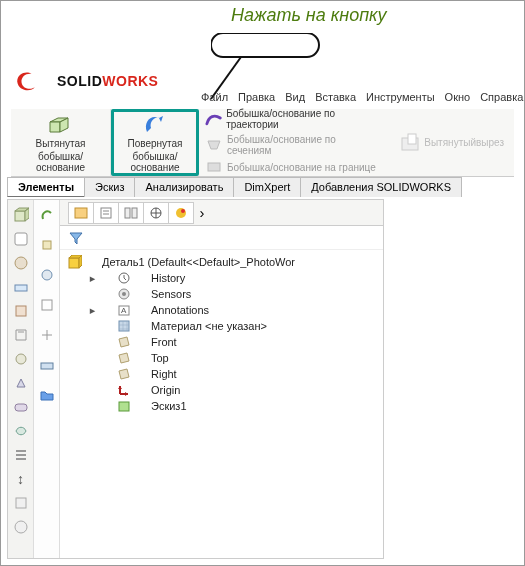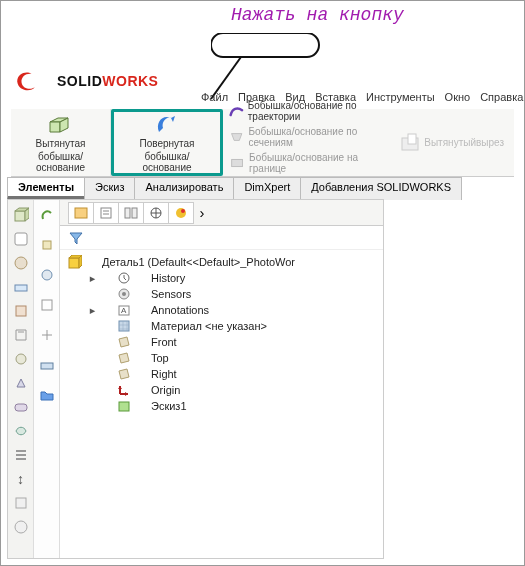--- a/index.html
+++ b/index.html
@@ -1,19 +1,19 @@
 <!DOCTYPE html>
 <html><head>
 <meta charset="utf-8">
 <style>
   * { box-sizing: border-box; font-family: Arial, sans-serif; }
   body { margin: 0; padding: 0; width: 525px; height: 566px; background: #fff; position: relative; font-size: 11px; }
   .canvas { width: 525px; height: 566px; position: relative; border: 1px solid #999; }
 
-  .annotation { position: absolute; top: 4px; left: 230px; font-style: italic; font-size: 18px; color: #a21caf; font-family: Liberation Mono, monospace; }
+  .annotation { position: absolute; top: 4px; left: 230px; font-style: italic; font-size: 18px; color: #4d7c0f; font-family: Liberation Sans, sans-serif; }
   .annotation-line { position: absolute; top: 32px; left: 210px; width: 130px; height: 68px; }
 
   .sw-logo { position: absolute; top: 66px; left: 14px; display: flex; align-items: center; gap: 20px; }
   .sw-logo svg { width: 22px; height: 28px; }
   .sw-logo-text { font-size: 14px; font-weight: bold; letter-spacing: 0.5px; }
   .sw-logo-text .solid { color: #111; }
   .sw-logo-text .works { color: #d9261c; }
 
   .menubar { position: absolute; top: 90px; left: 200px; display: flex; gap: 10px; font-size: 11px; color: #333; }
   .menubar span { cursor: default; }
@@ -22,21 +22,21 @@
   .ribbon-btn { display: flex; flex-direction: column; align-items: center; justify-content: center; padding: 2px 6px; text-align: center; line-height: 1.1; font-size: 10px; color: #333; border-right: 1px solid #e5e5e5; gap: 2px; }
   .ribbon-btn .ic { height: 24px; display:flex; align-items:center; justify-content:center; }
   .highlight { border: 3px solid #0b9a8e; border-radius: 2px; }
   .swept-col { display: flex; flex-direction: column; justify-content: flex-end; gap: 4px; padding: 2px 6px; font-size: 10px; color: #999; flex: 1; }
   .swept-row { display: flex; align-items: center; gap: 4px; }
   .swept-row.active { color: #333; }
   .cut-btn { display:flex; align-items:center; justify-content:center; padding: 2px 10px; font-size:10px; color:#bbb; }
 
   .tabstrip { position: absolute; top: 176px; left: 6px; display: flex; background: #fff; }
   .tab { border: 1px solid #bbb; border-bottom: none; padding: 3px 10px; font-size: 11px; background: #eee; margin-right: -1px; position: relative; }
-  .tab.active { background: #fff; border-bottom: 4px solid #737373; font-weight: bold; }
+  .tab.active { background: #fff; border-bottom: 1px solid #737373; font-weight: bold; }
 
   .content { position: absolute; top: 198px; left: 6px; right: 140px; bottom: 6px; border: 1px solid #ccc; display: flex; background: #fff; }
 
   .vtoolbar { width: 26px; background: #f3f3f1; border-right: 1px solid #ddd; display: flex; flex-direction: column; align-items: center; gap: 6px; padding: 6px 0; }
   .vtoolbar .vt { width: 18px; height: 18px; display:flex; align-items:center; justify-content:center; }
 
   .midcol { width: 26px; background: #fdfdfd; border-right: 1px solid #ddd; display:flex; flex-direction:column; gap:12px; align-items:center; padding-top:6px;}
   .midcol .mi { width:18px; height:18px; display:flex;align-items:center;justify-content:center;}
 
   .treewrap { flex: 1; background: #fff; display:flex; flex-direction:column; }
@@ -87,21 +87,21 @@
               <path d="M4 10 L12 6 L22 6 L14 10 Z"></path>
               <path d="M4 10 L14 10 L14 20 L4 20 Z"></path>
               <path d="M14 10 L22 6 L22 16 L14 20 Z"></path>
             </g>
           </svg>
       </div>
       <span>Вытянутая</span>
       <span>бобышка/основание</span>
     </div>
 
-    <div class="ribbon-btn highlight" style="width:112px">
+    <div class="ribbon-btn highlight" style="width:88px">
       <div class="ic">
         <svg width="28" height="24" viewBox="0 0 28 24">
             <path d="M6 20 C 2 10, 10 2, 18 6 C 14 4, 8 10, 10 16 Z" fill="#3a7fdc"></path>
             <path d="M18 6 L22 4 L20 10 Z" fill="#3a7fdc"></path>
           </svg>
       </div>
       <span>Повернутая</span>
       <span>бобышка/основание</span>
     </div>
 

